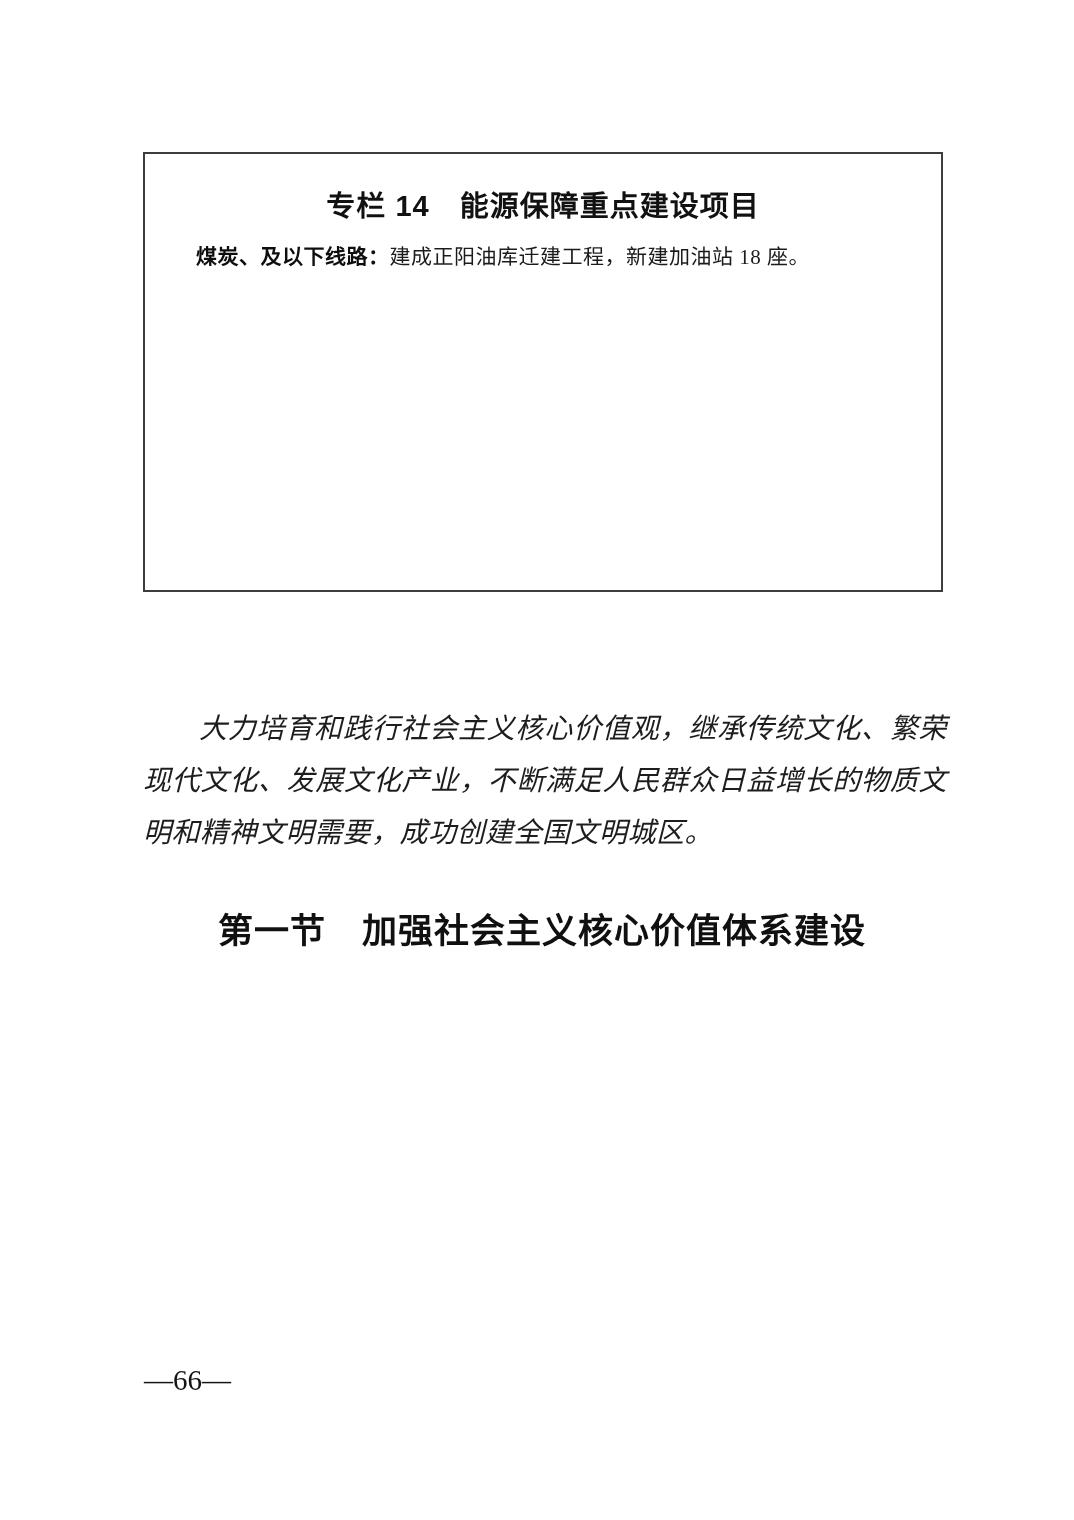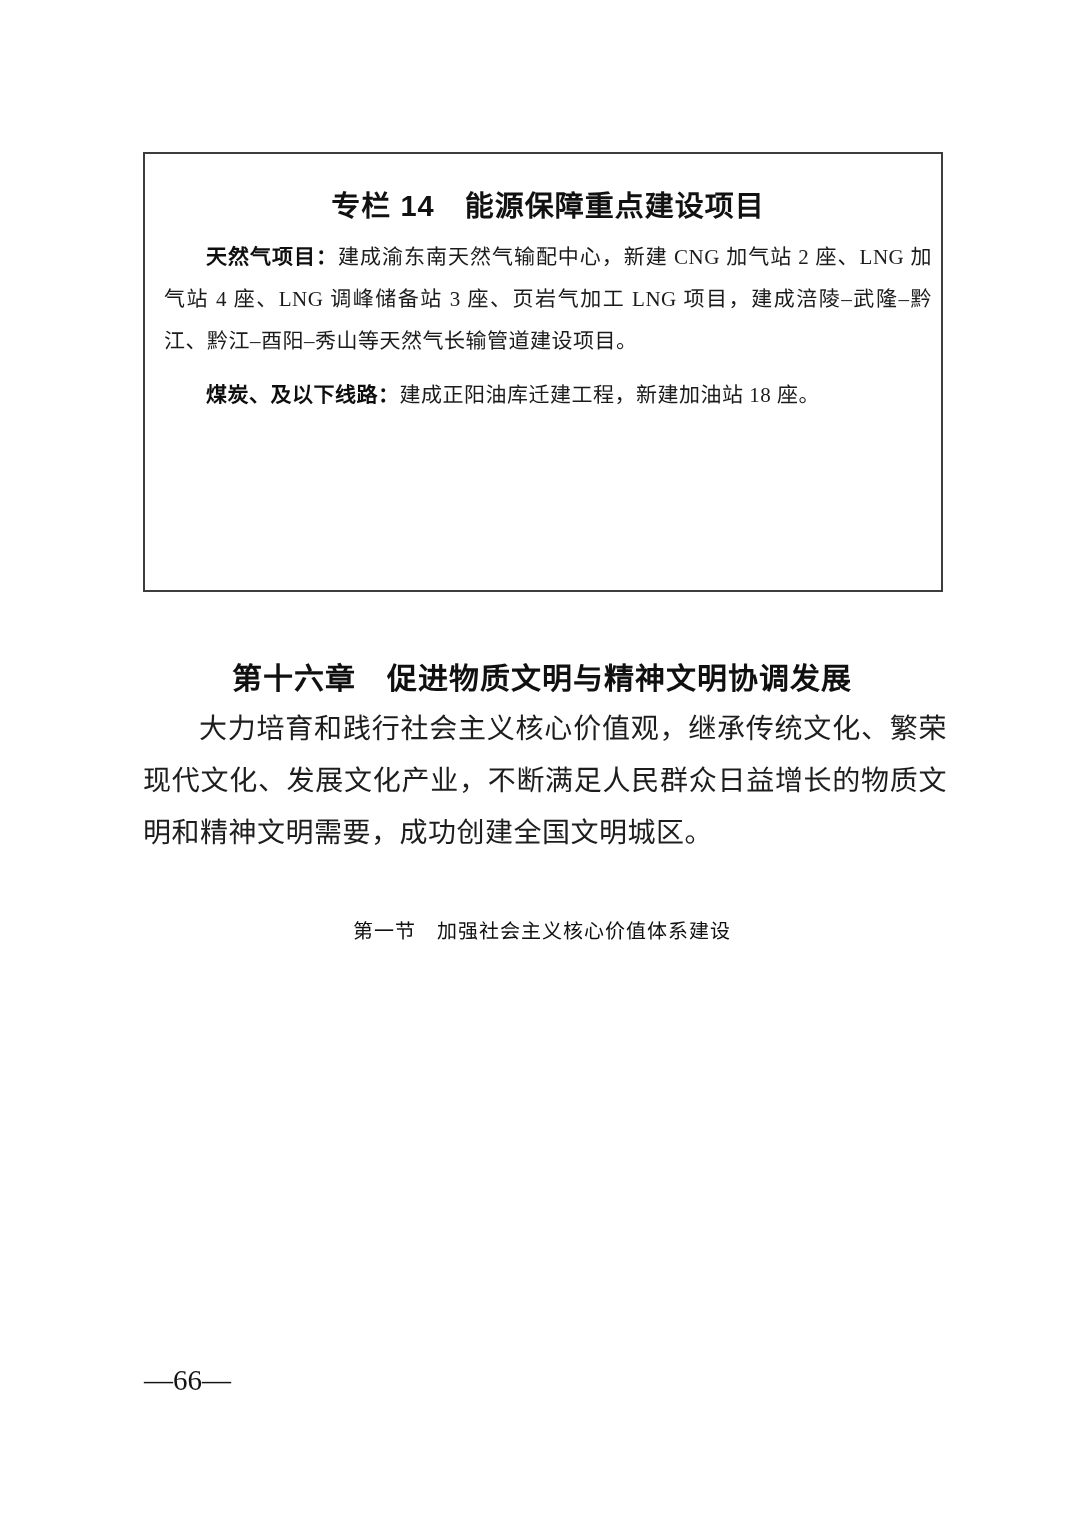--- a/index.html
+++ b/index.html
@@ -19,21 +19,20 @@
   
   .info-box {
     position: absolute;
     left: 143px;
     top: 152px;
     width: 800px;
     height: 440px;
     border: 2px solid #3d3d3d;
     box-sizing: border-box;
     background: #ffffff;
-    padding-left: 10px;
   }
   .box-title {
     margin: 34px 10px 0 10px;
     text-align: center;
     font-family: "Liberation Sans", "DejaVu Sans", sans-serif;
     font-weight: bold;
     font-size: 29px;
     line-height: 36px;
     color: #111111;
     letter-spacing: 1px;
@@ -73,40 +72,41 @@
     letter-spacing: 1px;
   }
   .section-title {
     position: absolute;
     left: 136px;
     top: 911px;
     width: 812px;
     margin: 0;
     text-align: center;
     font-family: "Liberation Sans", "DejaVu Sans", sans-serif;
-    font-weight: normal;
-    font-size: 20px;
+    font-weight: bold;
+    font-size: 35px;
     line-height: 40px;
     color: #101010;
     letter-spacing: 1px;
   }
 
   
   .body-para {
     position: absolute;
     left: 143px;
     width: 804px;
     margin: 0;
     font-family: "Liberation Serif", "DejaVu Serif", serif;
     font-size: 28px;
     line-height: 52px;
     text-indent: 2em;
     text-align: justify;
     color: #1d1d1d;
     letter-spacing: 0.5px;
+    font-style: italic;
   }
   .body-para.chapter-lead { top: 703px; }
   .body-para.section-body { top: 957px; line-height: 51px; }
 
   
   .page-number {
     position: absolute;
     left: 144px;
     top: 1360px;
     font-family: Liberation Serif, serif;
@@ -118,30 +118,26 @@
 </style>
 </head>
 <body>
 
 <div class="page">
 
   <div class="info-box">
     <div class="box-title">专栏 14　能源保障重点建设项目</div>
 
 
-    <p class="box-para gap">
-      <b>天然气项目：</b><span>建成渝东南天然气输配中心，新建 CNG 加气站 2 座、LNG 加气站 4 座、LNG 调峰储备站 3 座、页岩气加工 LNG 项目，建成涪陵–武隆–黔江、黔江–酉阳–秀山等天然气长输管道建设项目。</span>
-    </p>
 
     <p class="box-para gap">
       <b>煤炭、及以下线路：</b><span>建成正阳油库迁建工程，新建加油站 18 座。</span>
     </p>
   </div>
 
-  <h1 class="chapter-title">第十六章　促进物质文明与精神文明协调发展</h1>
 
   <p class="body-para chapter-lead">大力培育和践行社会主义核心价值观，继承传统文化、繁荣现代文化、发展文化产业，不断满足人民群众日益增长的物质文明和精神文明需要，成功创建全国文明城区。</p>
 
   <h2 class="section-title">第一节　加强社会主义核心价值体系建设</h2>
 
 
   <div class="page-number">—66—</div>
 
 </div>
 

